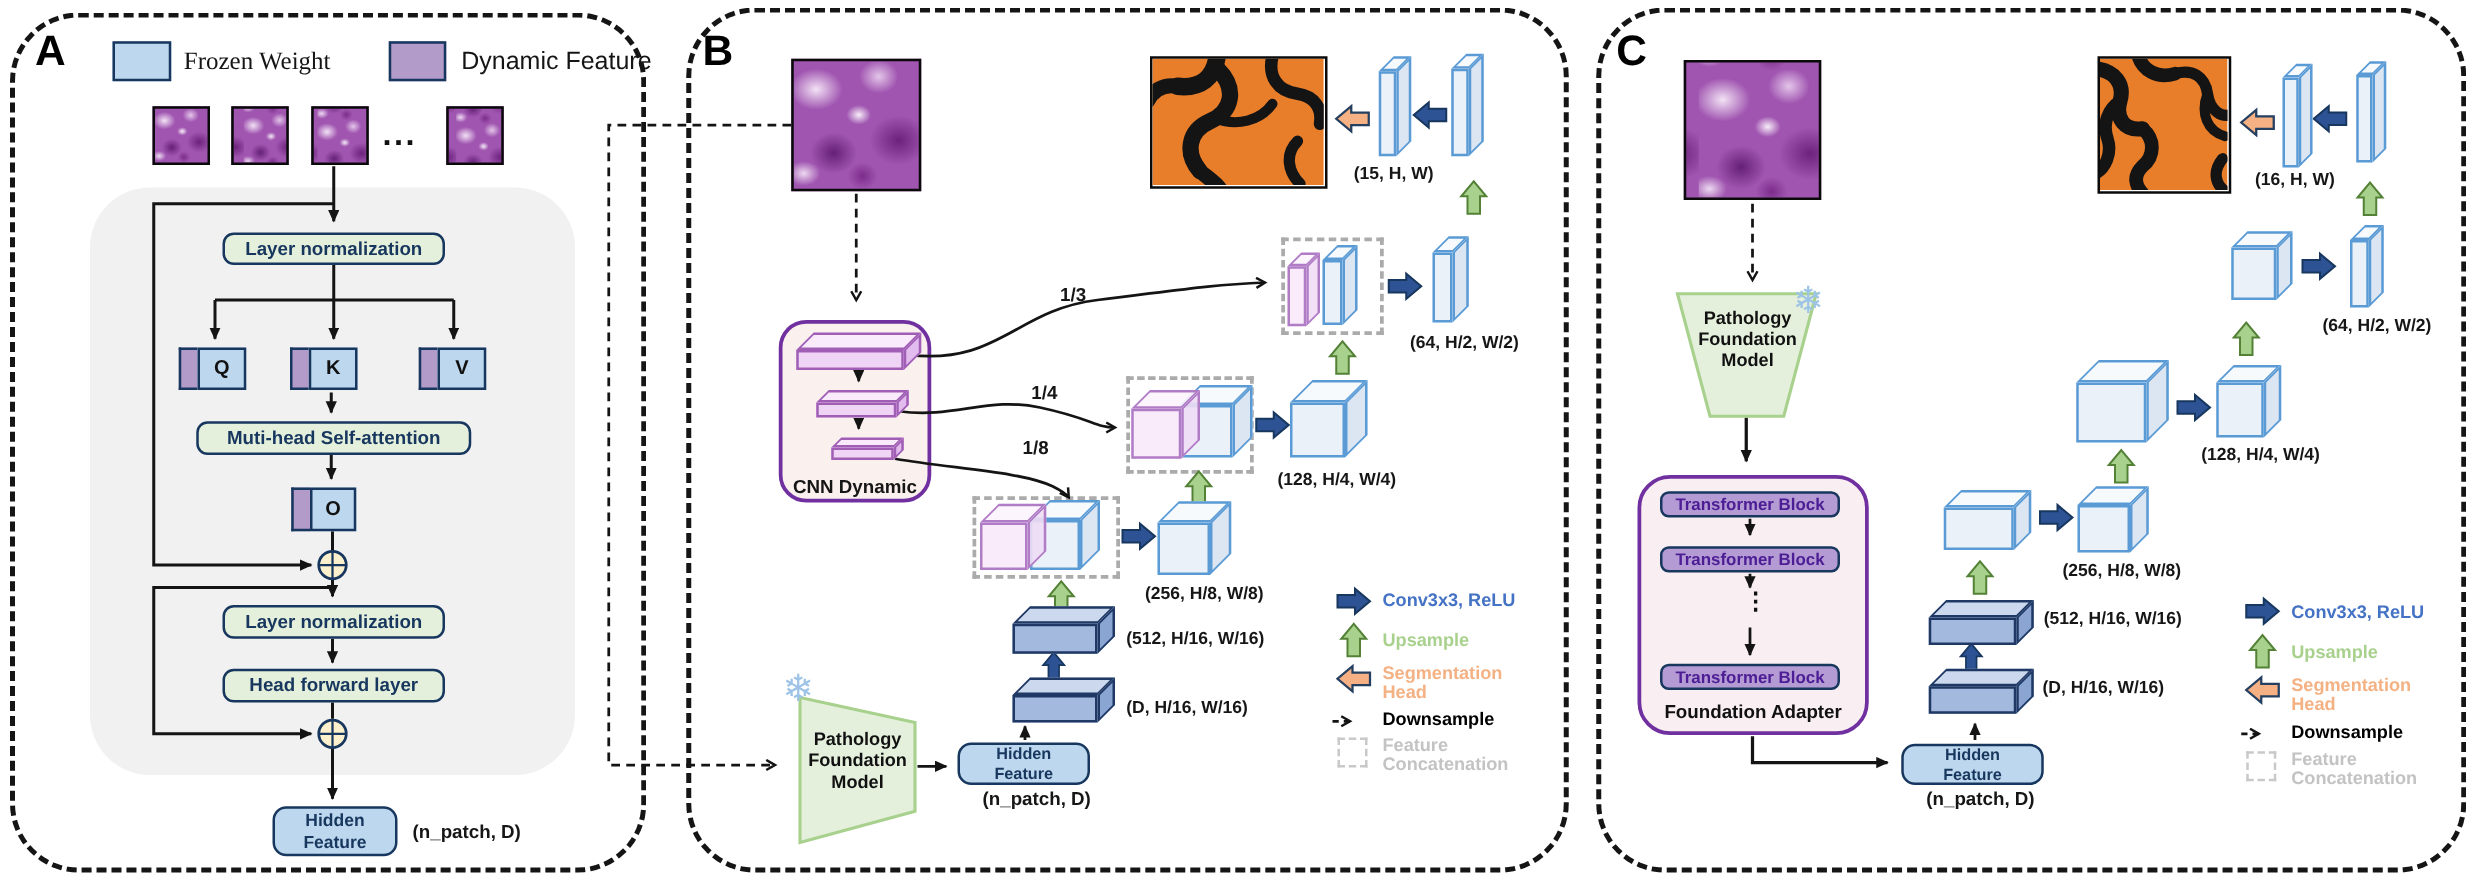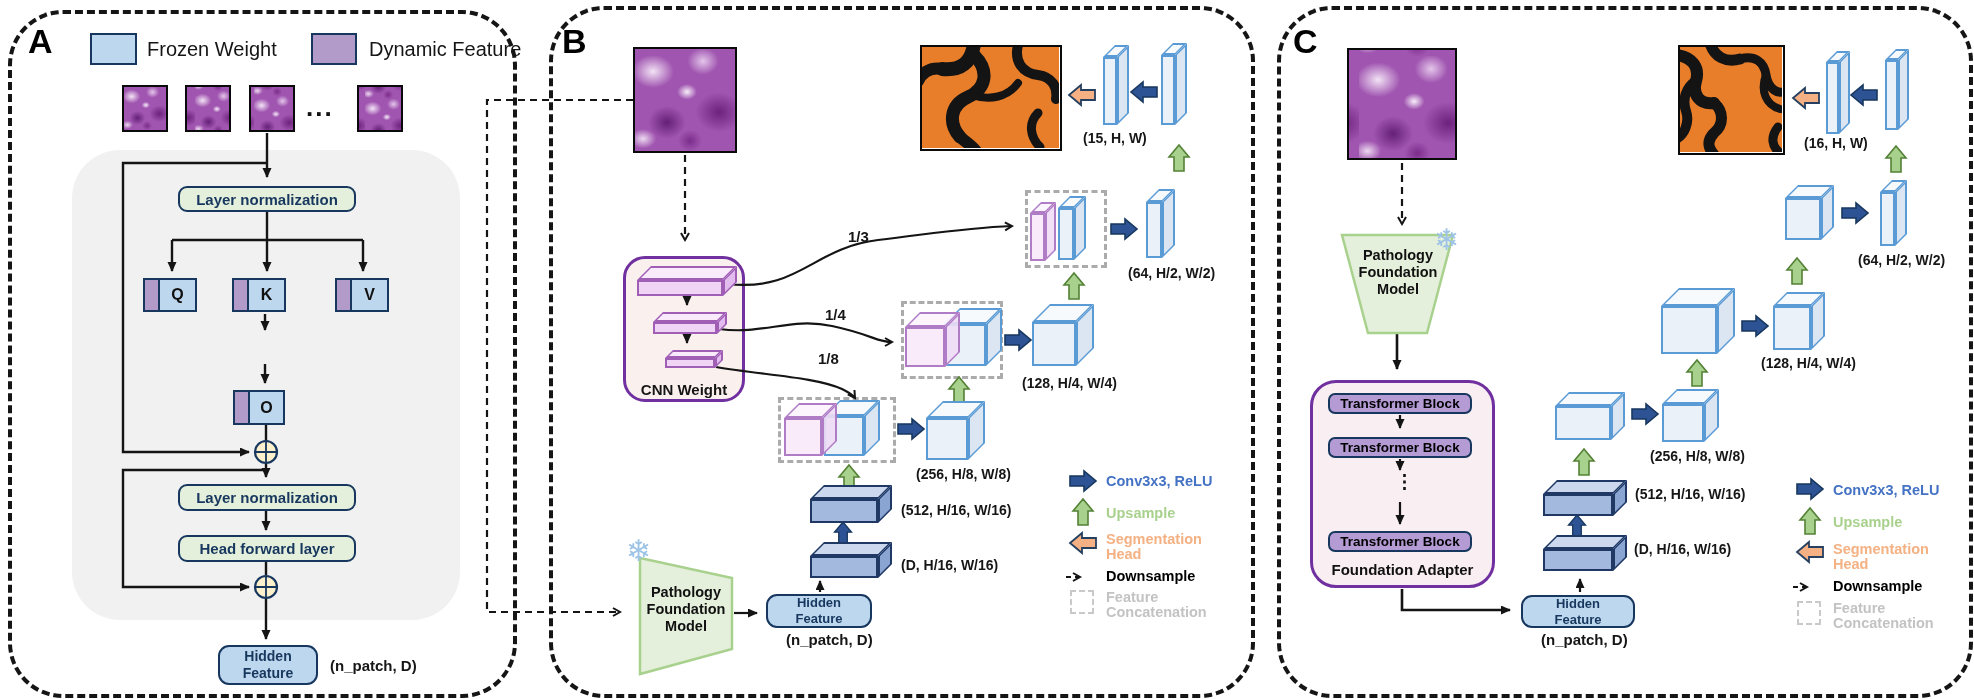--- a/index.html
+++ b/index.html
@@ -21,21 +21,21 @@
     radial-gradient(ellipse 36% 30% at 84% 62%,rgba(106,32,122,.95) 0%,rgba(106,32,122,0) 65%),
     radial-gradient(ellipse 30% 26% at 32% 72%,rgba(94,26,112,.9) 0%,rgba(94,26,112,0) 62%),
     radial-gradient(ellipse 18% 14% at 52% 42%,rgba(252,246,253,.95) 0%,rgba(252,246,253,0) 55%),
     radial-gradient(ellipse 22% 16% at 8% 88%,rgba(250,240,252,.85) 0%,rgba(250,240,252,0) 60%),
     radial-gradient(ellipse 20% 18% at 55% 90%,rgba(120,40,135,.9) 0%,rgba(120,40,135,0) 60%);}
   .dots{position:absolute;font-weight:bold;font-size:26px;color:#111;letter-spacing:2px;z-index:10;}
   .vdots{position:absolute;font-weight:bold;font-size:19px;color:#111;z-index:11;line-height:.9;}
   .adbox{position:absolute;border:3px solid #7030A0;z-index:3;box-sizing:border-box;}
   .cnnfill{background:#FAF0EE;border-radius:22px;}
   .tafill{background:#F9EEF1;border-radius:26px;}
-  .tblock{position:absolute;background:#B49BD4;border:2px solid #17375E;border-radius:7px;color:#000000;font-weight:bold;font-size:13.5px;display:flex;align-items:center;justify-content:center;z-index:10;box-sizing:border-box;}
+  .tblock{position:absolute;background:#B49BD4;border:2px solid #17375E;border-radius:7px;color:#4c1d95;font-weight:bold;font-size:13.5px;display:flex;align-items:center;justify-content:center;z-index:10;box-sizing:border-box;}
   .concat{position:absolute;border:3px dashed #ABABAB;z-index:4;box-sizing:border-box;}
   .c3d{position:absolute;z-index:10;}
   .c3d div{position:absolute;box-sizing:border-box;border:2px solid;}
   .c3d .t{transform:skewX(-45deg);transform-origin:0 100%;}
   .c3d .s{transform:skewY(-45deg);transform-origin:0 0;}
   .blue .f{background:#EBF1F9;border-color:#5B9BD5;}  .blue .t{background:#F6FAFD;border-color:#5B9BD5;}  .blue .s{background:#DCE6F2;border-color:#5B9BD5;}
   .pink .f{background:rgba(248,233,250,.9);border-color:#B07CC6;} .pink .t{background:rgba(252,244,253,.9);border-color:#B07CC6;} .pink .s{background:rgba(240,221,245,.9);border-color:#B07CC6;}
   .dark .f{background:#A3B9DE;border-color:#1F3864;} .dark .t{background:#CBD8EE;border-color:#1F3864;} .dark .s{background:#8BA5D3;border-color:#1F3864;}
   .pslab .f{background:#F0D4F6;border-color:#A05EB5;} .pslab .t{background:#F9EAFC;border-color:#A05EB5;} .pslab .s{background:#E2BCEF;border-color:#A05EB5;}
   .pfmtxt{position:absolute;text-align:center;font-weight:bold;font-size:14.5px;color:#111;line-height:1.18;z-index:10;}
@@ -52,21 +52,21 @@
 <body>
 
 <div id="canvas">
 
   <div class="panel" style="left:8px;top:10px;width:501px;height:680px;"></div>
   <div class="panel" style="left:549px;top:6px;width:698px;height:684px;"></div>
   <div class="panel" style="left:1277px;top:6px;width:688px;height:684px;"></div>
 
   <div class="plabel" style="left:28px;top:22px;">A</div>
   <div class="swatch" style="left:90px;top:33px;width:47px;height:32px;background:#BDD7EE;"></div>
-  <div class="leglabel" style="left:147px;top:38px;">Frozen Weight</div>
+  <div class="leglabel" style="left:147px;top:38px;font-family:Liberation Serif, serif;">Frozen Weight</div>
   <div class="swatch" style="left:311px;top:33px;width:46px;height:32px;background:#B29BC9;"></div>
   <div class="leglabel" style="left:369px;top:38px;">Dynamic Feature</div>
 
   <div class="histo" style="left:122px;top:85px;width:46px;height:47px;"></div>
   <div class="histo" style="left:185px;top:85px;width:46px;height:47px;background-position:8px 4px;"></div>
   <div class="histo" style="left:249px;top:85px;width:46px;height:47px;background-position:3px 9px;"></div>
   <div class="dots" style="left:306px;top:92px;">...</div>
   <div class="histo" style="left:357px;top:85px;width:46px;height:47px;background-position:6px 12px;"></div>
 
   <div class="graybg" style="left:72px;top:150px;width:388px;height:470px;"></div>
@@ -79,20 +79,21 @@
   </div>
   <div class="qkv" style="left:232px;top:278px;width:54px;height:34px;">
     <div class="st"></div>
     <div class="mn">K</div>
   </div>
   <div class="qkv" style="left:335px;top:278px;width:54px;height:34px;">
     <div class="st"></div>
     <div class="mn">V</div>
   </div>
 
+  <div class="gbox" style="left:157px;top:337px;width:220px;height:27px;">Muti-head Self-attention</div>
 
   <div class="qkv" style="left:233px;top:390px;width:52px;height:35px;">
     <div class="st"></div>
     <div class="mn">O</div>
   </div>
 
   <div class="gbox" style="left:178px;top:484px;width:178px;height:27px;">Layer normalization</div>
   <div class="gbox" style="left:178px;top:535px;width:178px;height:27px;">Head forward layer</div>
 
   <div class="hidbox" style="left:218px;top:645px;width:100px;height:40px;font-size:14px;">
@@ -113,21 +114,21 @@
   <div class="c3d pslab" style="left:653px;top:312px;">
     <div class="t" style="left:0;top:0;width:64px;height:10px;"></div>
       <div class="s" style="left:64px;top:10px;width:10px;height:12px;"></div>
       <div class="f" style="left:0;top:10px;width:64px;height:12px;"></div>
   </div>
   <div class="c3d pslab" style="left:665px;top:350px;">
     <div class="t" style="left:0;top:0;width:50px;height:8px;"></div>
       <div class="s" style="left:50px;top:8px;width:8px;height:10px;"></div>
       <div class="f" style="left:0;top:8px;width:50px;height:10px;"></div>
   </div>
-  <div class="txt" style="left:623px;top:381px;width:122px;text-align:center;font-weight:bold;font-size:15px;">CNN Weight</div>
+  <div class="txt" style="left:623px;top:381px;width:122px;text-align:center;font-weight:bold;font-size:15px;">CNN Dynamic</div>
 
   <div class="txt" style="left:848px;top:228px;font-size:15px;">1/3</div>
   <div class="txt" style="left:825px;top:306px;font-size:15px;">1/4</div>
   <div class="txt" style="left:818px;top:350px;font-size:15px;">1/8</div>
 
   <div class="concat" style="left:778px;top:397px;width:118px;height:66px;"></div>
   <div class="c3d blue" style="left:824px;top:400px;">
     <div class="t" style="left:0;top:0;width:40px;height:16px;"></div>
       <div class="s" style="left:40px;top:16px;width:16px;height:40px;"></div>
       <div class="f" style="left:0;top:16px;width:40px;height:40px;"></div>

